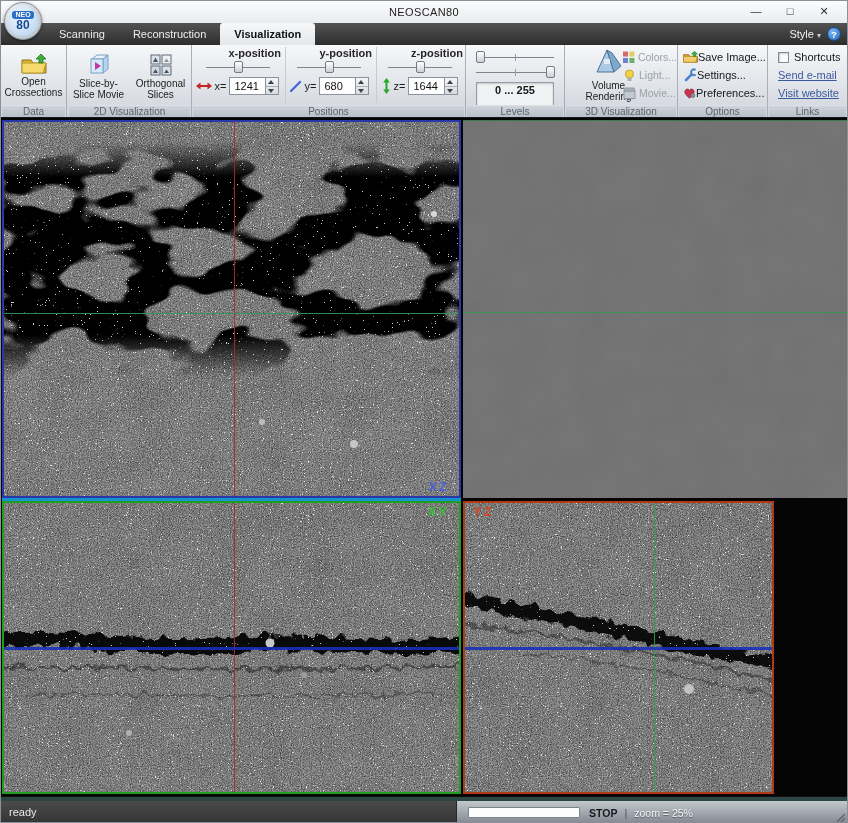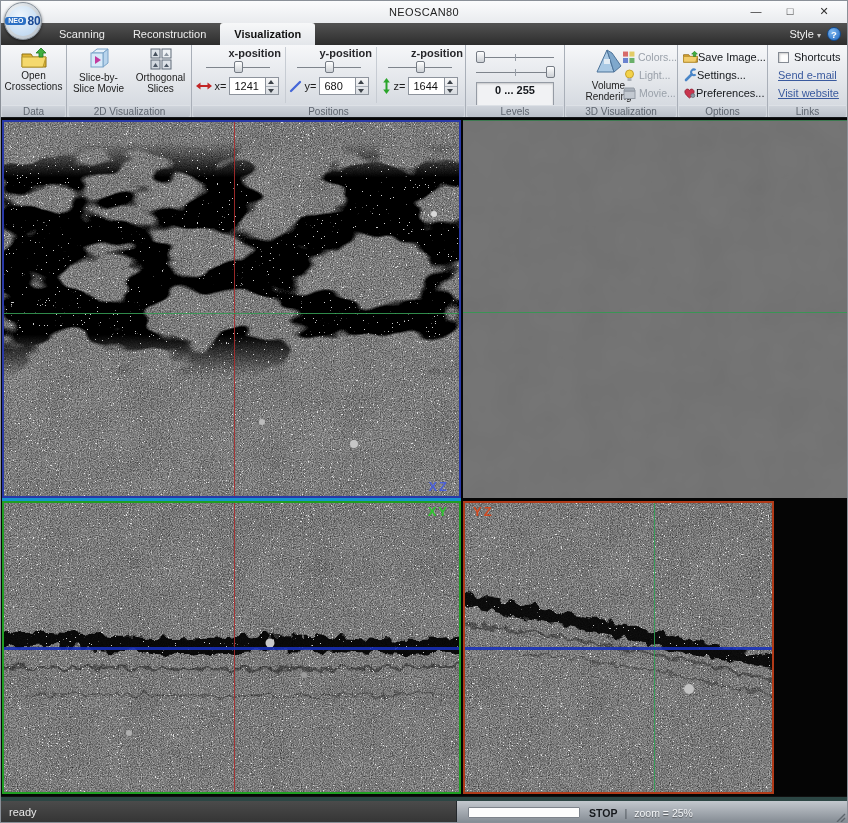--- a/index.html
+++ b/index.html
@@ -17,21 +17,21 @@
     font-size:11px; color:#1f1f1f; line-height:22px; letter-spacing:.4px; }
   .win-controls { position:absolute; right:6px; top:0; height:22px; display:flex; }
   .win-btn { width:34px; text-align:center; line-height:21px; font-size:11px; color:#333; cursor:default; }
 
   
   .logo { position:absolute; left:3px; top:1px; width:38px; height:38px; border-radius:50%;
     background:radial-gradient(circle at 35% 30%,#f4f7fa,#aeb8c1);
     border:1px solid #87909a; box-shadow:0 1px 3px rgba(0,0,0,.5); z-index:40; }
   .logo-inner { position:absolute; inset:3px; border-radius:50%;
     background:radial-gradient(circle at 40% 32%,#edf5fc,#b6d2ee);
-    display:flex; flex-direction:row; align-items:center; justify-content:center; gap:1px; }
+    display:flex; flex-direction:column; align-items:center; justify-content:center; gap:1px; }
   .logo-neo { font-size:7px; font-weight:700; color:#fff; background:#2a6fc4;
     padding:0 3px; border-radius:3px; line-height:8px; }
   .logo-80 { font-size:12px; font-weight:700; color:#1a4a96; line-height:11px; }
 
   
   .tabstrip { position:absolute; left:0; top:22px; width:100%; height:22px;
     background:linear-gradient(#525252,#2d2d2d); }
   .tabs { position:absolute; left:44px; top:0; height:22px; display:flex; }
   .tab { padding:0 14px; font-size:11px; color:#ececec; line-height:22px; }
   .tab.active { background:linear-gradient(#f7f8f9,#e3e6ea); color:#101010;
@@ -54,21 +54,21 @@
     background:linear-gradient(#cfd4db,#b9bfc8); border-top:1px solid #dde1e6;
     border-radius:0 0 2px 2px; white-space:nowrap; overflow:hidden; }
   .g-data { left:0; width:66px; }
   .g-2d   { left:67px;  width:124px; }
   .g-pos  { left:191px; width:274px; }
   .g-lvl  { left:465px; width:99px;  }
   .g-3d   { left:564px; width:113px; }
   .g-opt  { left:677px; width:90px;  }
   .g-lnk  { left:767px; width:80px;  }
 
-  .grp-content { display:flex; justify-content:center; gap:2px; padding-top:3px; }
+  .grp-content { display:flex; justify-content:center; gap:2px; padding-top:9px; }
   .bigbtn { display:flex; flex-direction:column; align-items:center; width:60px; cursor:default; }
   .bigbtn .btn-text { font-size:10px; line-height:11px; color:#1c1c1c; text-align:center; margin-top:2px; }
 
   
   .poscol { position:absolute; top:2px; width:87px; height:56px; }
   .pc-x { left:2px; } .pc-y { left:93px; border-left:1px solid #c7ccd3; }
   .pc-z { left:184px; border-left:1px solid #c7ccd3; }
   .pos-title { font-size:11px; font-weight:700; color:#26262a; text-align:right; }
   .slider { position:relative; width:64px; height:13px; margin:2px auto 0; }
   .slider .track { position:absolute; left:0; right:0; top:6px; height:1px; background:#7e848c; }

